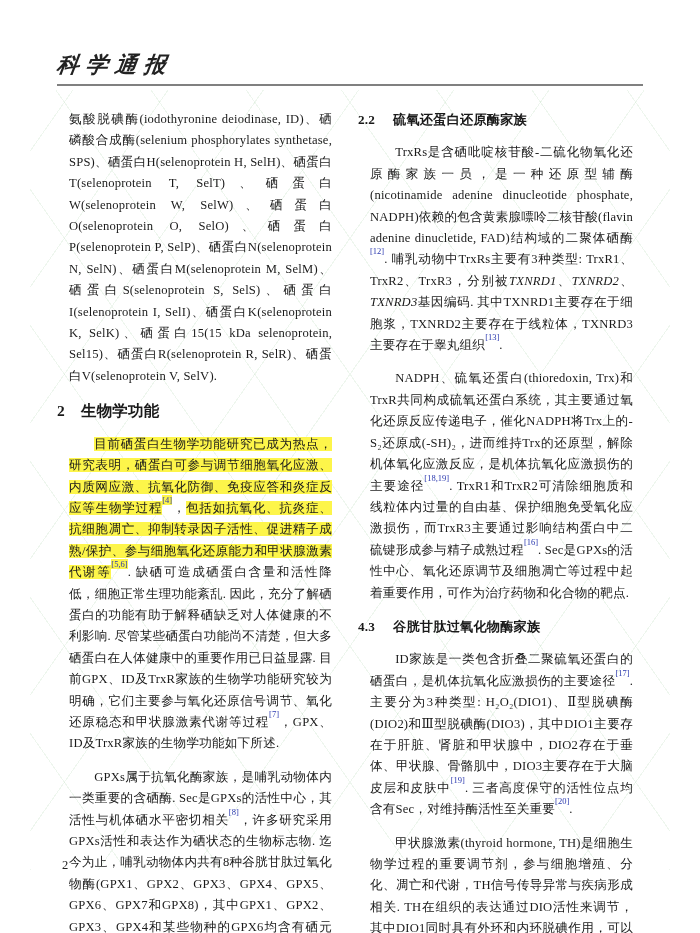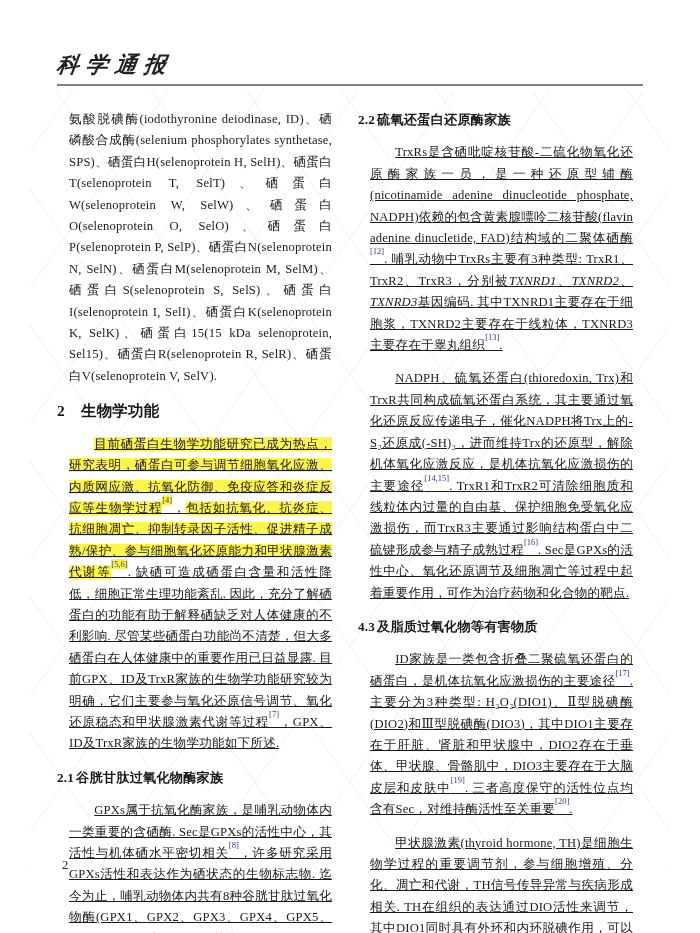--- a/index.html
+++ b/index.html
@@ -24,50 +24,49 @@
     letter-spacing:7px;transform:skewX(-8deg);color:#222;white-space:nowrap;
   }
   .rule{position:absolute;left:57px;top:84px;width:586px;height:2px;background:var(--rule);}
   .col{
     position:absolute;top:97px;width:287px;text-align:justify;
     font-size:12.6px;line-height:21.4px;letter-spacing:0.2px;
   }
   .col-left{left:57px;}
   .col-right{left:358px;}
   .col p{margin:12px;}
-  .col p.indent{text-indent:2em;text-decoration:underline;}
+  .col p.indent{text-indent:2em;}
   .h1{font-size:15.5px;font-weight:bold;text-align:left;margin:13px 0 10px 0;}
   .h1 .num{margin-right:16px;}
   .h2{font-size:13.2px;font-weight:bold;text-align:left;margin:12px 0 8px 0;}
-  .h2 .num{margin-right:2px;text-align:center;}
+  .h2 .num{margin-right:18px;text-align:center;}
   .hl{background:var(--hl);}
   .ital{font-style:italic;}
   sup.ref{
     color:var(--ref);font-size:8.5px;line-height:0;position:relative;top:-0.45em;
     letter-spacing:0;
   }
   .page-num{position:absolute;left:62px;top:858px;font-size:12.5px;color:#222;}
 </style>
 </head>
 <body>
 
 <div class="page">
   <div class="watermark"></div>
   <div class="logo">科学通报</div>
   <div class="rule"></div>
   <div class="col col-left">
       <p class="noindent"><span>氨酸脱碘酶(iodothyronine deiodinase, ID)、硒磷酸合成酶(selenium phosphorylates synthetase, SPS)、硒蛋白H(selenoprotein H, SelH)、硒蛋白T(selenoprotein T, SelT)、硒蛋白W(selenoprotein W, SelW)、硒蛋白O(selenoprotein O, SelO)、硒蛋白P(selenoprotein P, SelP)、硒蛋白N(selenoprotein N, SelN)、硒蛋白M(selenoprotein M, SelM)、硒蛋白S(selenoprotein S, SelS)、硒蛋白I(selenoprotein I, SelI)、硒蛋白K(selenoprotein K, SelK)、硒蛋白15(15 kDa selenoprotein, Sel15)、硒蛋白R(selenoprotein R, SelR)、硒蛋白V(selenoprotein V, SelV).</span></p>
       <div class="h1"><span class="num">2</span><span class="title">生物学功能</span></div>
       <p class="indent"><span class="hl">目前硒蛋白生物学功能研究已成为热点，研究表明，硒蛋白可参与调节细胞氧化应激、内质网应激、抗氧化防御、免疫应答和炎症反应等生物学过程</span><sup class="ref hl">[4]</sup><span>，</span><span class="hl">包括如抗氧化、抗炎症、抗细胞凋亡、抑制转录因子活性、促进精子成熟/保护、参与细胞氧化还原能力和甲状腺激素代谢等</span><sup class="ref hl">[5,6]</sup><span>. 缺硒可造成硒蛋白含量和活性降低，细胞正常生理功能紊乱. 因此，充分了解硒蛋白的功能有助于解释硒缺乏对人体健康的不利影响. 尽管某些硒蛋白功能尚不清楚，但大多硒蛋白在人体健康中的重要作用已日益显露. 目前GPX、ID及TrxR家族的生物学功能研究较为明确，它们主要参与氧化还原信号调节、氧化还原稳态和甲状腺激素代谢等过程</span><sup class="ref">[7]</sup><span>，GPX、ID及TrxR家族的生物学功能如下所述.</span></p>
-      <div class="h2"><span class="num">2.1</span><span class="title">谷胱甘肽过氧化物酶家族</span></div>
       <p class="indent"><span>GPXs属于抗氧化酶家族，是哺乳动物体内一类重要的含硒酶. Sec是GPXs的活性中心，其活性与机体硒水平密切相关</span><sup class="ref">[8]</sup><span>，许多研究采用GPXs活性和表达作为硒状态的生物标志物. 迄今为止，哺乳动物体内共有8种谷胱甘肽过氧化物酶(GPX1、GPX2、GPX3、GPX4、GPX5、GPX6、GPX7和GPX8)，其中GPX1、GPX2、GPX3、GPX4和某些物种的GPX6均含有硒元素，具有抗氧化功能</span><sup class="ref">[9]</sup><span>.</span></p>
       <p class="indent"><span>GPXs生物学功能主要依赖谷胱甘肽(glutathione, GSH)而实现，即通过GSH作为硫醇供体还原机体代谢过程中产生的过氧化氢(hydrogen peroxide, H₂O₂)及脂质过氧化物等有害物质，调节细胞微环境进而实现机体解毒作用，维持细胞的结构完整性及正常功能</span></p>
     </div>
   <div class="col col-right">
       <div class="h2"><span class="num">2.2</span><span class="title">硫氧还蛋白还原酶家族</span></div>
       <p class="indent"><span>TrxRs是含硒吡啶核苷酸-二硫化物氧化还原酶家族一员，是一种还原型辅酶(nicotinamide adenine dinucleotide phosphate, NADPH)依赖的包含黄素腺嘌呤二核苷酸(flavin adenine dinucletide, FAD)结构域的二聚体硒酶</span><sup class="ref">[12]</sup><span>. 哺乳动物中TrxRs主要有3种类型: TrxR1、TrxR2、TrxR3，分别被</span><span class="ital">TXNRD1</span><span>、</span><span class="ital">TXNRD2</span><span>、</span><span class="ital">TXNRD3</span><span>基因编码. 其中TXNRD1主要存在于细胞浆，TXNRD2主要存在于线粒体，TXNRD3主要存在于睾丸组织</span><sup class="ref">[13]</sup><span>.</span></p>
-      <p class="indent"><span>NADPH、硫氧还蛋白(thioredoxin, Trx)和TrxR共同构成硫氧还蛋白系统，其主要通过氧化还原反应传递电子，催化NADPH将Trx上的-S₂还原成(-SH)₂，进而维持Trx的还原型，解除机体氧化应激反应，是机体抗氧化应激损伤的主要途径</span><sup class="ref">[14,15]</sup><span>. TrxR1和TrxR2可清除细胞质和线粒体内过量的自由基、保护细胞免受氧化应激损伤，而TrxR3主要通过影响结构蛋白中二硫键形成参与精子成熟过程</span><sup class="ref">[16]</sup><span>. Sec是GPXs的活性中心、氧化还原调节及细胞凋亡等过程中起着重要作用，可作为治疗药物和化合物的靶点.</span></p>
-      <div class="h2"><span class="num">4.3</span><span class="title">及脂质过氧化物等有害物质</span></div>
+      <p class="indent"><span>NADPH、硫氧还蛋白(thioredoxin, Trx)和TrxR共同构成硫氧还蛋白系统，其主要通过氧化还原反应传递电子，催化NADPH将Trx上的-S₂还原成(-SH)₂，进而维持Trx的还原型，解除机体氧化应激反应，是机体抗氧化应激损伤的主要途径</span><sup class="ref">[18,19]</sup><span>. TrxR1和TrxR2可清除细胞质和线粒体内过量的自由基、保护细胞免受氧化应激损伤，而TrxR3主要通过影响结构蛋白中二硫键形成参与精子成熟过程</span><sup class="ref">[16]</sup><span>. Sec是GPXs的活性中心、氧化还原调节及细胞凋亡等过程中起着重要作用，可作为治疗药物和化合物的靶点.</span></p>
+      <div class="h2"><span class="num">4.3</span><span class="title">谷胱甘肽过氧化物酶家族</span></div>
       <p class="indent"><span>ID家族是一类包含折叠二聚硫氧还蛋白的硒蛋白，是机体抗氧化应激损伤的主要途径</span><sup class="ref">[17]</sup><span>. 主要分为3种类型: H₂O₂(DIO1)、Ⅱ型脱碘酶(DIO2)和Ⅲ型脱碘酶(DIO3)，其中DIO1主要存在于肝脏、肾脏和甲状腺中，DIO2存在于垂体、甲状腺、骨骼肌中，DIO3主要存在于大脑皮层和皮肤中</span><sup class="ref">[19]</sup><span>. 三者高度保守的活性位点均含有Sec，对维持酶活性至关重要</span><sup class="ref">[20]</sup><span>.</span></p>
       <p class="indent"><span>甲状腺激素(thyroid hormone, TH)是细胞生物学过程的重要调节剂，参与细胞增殖、分化、凋亡和代谢，TH信号传导异常与疾病形成相关. TH在组织的表达通过DIO活性来调节，其中DIO1同时具有外环和内环脱碘作用，可以催化T4转化为T3、T3转化为T2; DIO2主要催化外环脱碘将T4转化为T3; DIO3主要通过内环脱碘抑制T3，将T4或T3转变为无活性的rT3或T2，三者构成甲状腺激素完整的调节系统</span></p>
     </div>
   <div class="page-num">2</div>
 </div>
 
 </body></html>

